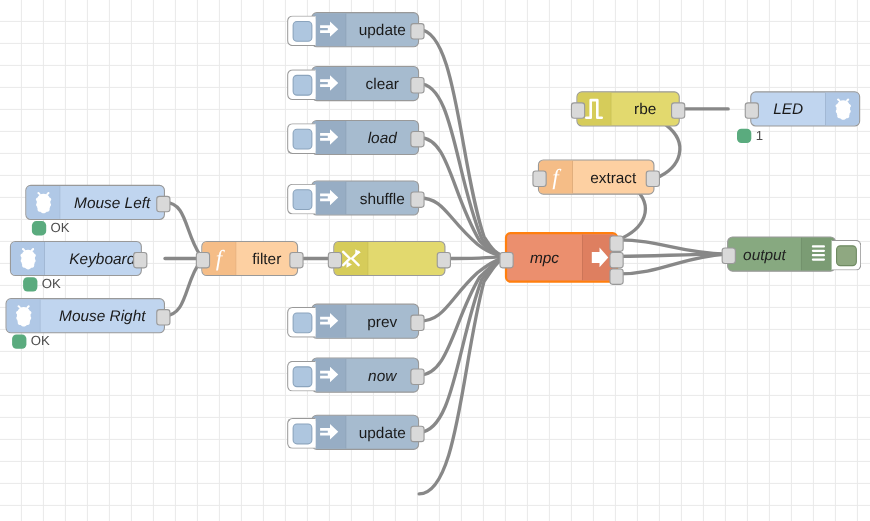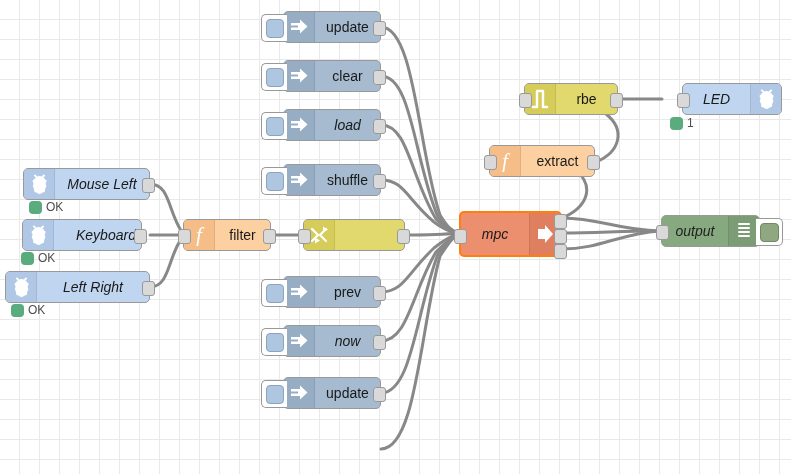--- a/index.html
+++ b/index.html
@@ -196,41 +196,41 @@
       </svg>
     </div>
     <div class="node-label center italic">Mouse Left</div>
     <div class="port out" style="top:9px;"></div>
   </div>
   <div class="status" style="left:29px; top:200px;">
     <span class="dot"></span>
     <span class="txt">OK</span>
   </div>
 
-  <div class="node" style="left:22px; top:219px; width:120px; background:#c0d5ef;gap:12px;">
+  <div class="node" style="left:9px; top:219px; width:120px; background:#c0d5ef;gap:12px;">
     <div class="icon-box left" style="background:#b0c8e6;">
       <svg width="19" height="21" viewBox="0 0 19 21">
         <path fill="#ffffff" d="M4.2 2.2c-.7-.9.3-2.1 1.3-1.5.8.4 1.2 1.2 1.4 1.9.6-.3 1.4-.5 2.6-.5s2 .2 2.6.5c.2-.7.6-1.5 1.4-1.9 1-.6 2 .6 1.3 1.5-.4.5-1 .8-1.5 1 .9.6 1.5 1.4 1.7 2.3.8.2 1.6.8 1.6 1.8 0 .7-.4 1.2-.9 1.5.2.5.2 1.1 0 1.7.4.4.7.9.7 1.6 0 .8-.4 1.4-1 1.8.1.6 0 1.2-.4 1.8.2.5.2 1.2-.2 1.8-.5.8-1.4 1.1-2.3 1-.6.8-1.6 1.4-2.9 1.4s-2.3-.6-2.9-1.4c-.9.1-1.8-.2-2.3-1-.4-.6-.4-1.3-.2-1.8-.4-.6-.5-1.2-.4-1.8-.6-.4-1-1-1-1.8 0-.7.3-1.2.7-1.6-.2-.6-.2-1.2 0-1.7-.5-.3-.9-.8-.9-1.5 0-1 .8-1.6 1.6-1.8.2-.9.8-1.7 1.7-2.3-.5-.2-1.1-.5-1.5-1z"></path>
       </svg>
     </div>
     <div class="node-label center italic">Keyboard</div>
     <div class="port out" style="top:9px;"></div>
   </div>
   <div class="status" style="left:21px; top:251px;">
     <span class="dot"></span>
     <span class="txt">OK</span>
   </div>
 
   <div class="node" style="left:5px; top:271px; width:145px; background:#c0d5ef;">
     <div class="icon-box left" style="background:#b0c8e6;">
       <svg width="19" height="21" viewBox="0 0 19 21">
         <path fill="#ffffff" d="M4.2 2.2c-.7-.9.3-2.1 1.3-1.5.8.4 1.2 1.2 1.4 1.9.6-.3 1.4-.5 2.6-.5s2 .2 2.6.5c.2-.7.6-1.5 1.4-1.9 1-.6 2 .6 1.3 1.5-.4.5-1 .8-1.5 1 .9.6 1.5 1.4 1.7 2.3.8.2 1.6.8 1.6 1.8 0 .7-.4 1.2-.9 1.5.2.5.2 1.1 0 1.7.4.4.7.9.7 1.6 0 .8-.4 1.4-1 1.8.1.6 0 1.2-.4 1.8.2.5.2 1.2-.2 1.8-.5.8-1.4 1.1-2.3 1-.6.8-1.6 1.4-2.9 1.4s-2.3-.6-2.9-1.4c-.9.1-1.8-.2-2.3-1-.4-.6-.4-1.3-.2-1.8-.4-.6-.5-1.2-.4-1.8-.6-.4-1-1-1-1.8 0-.7.3-1.2.7-1.6-.2-.6-.2-1.2 0-1.7-.5-.3-.9-.8-.9-1.5 0-1 .8-1.6 1.6-1.8.2-.9.8-1.7 1.7-2.3-.5-.2-1.1-.5-1.5-1z"></path>
       </svg>
     </div>
-    <div class="node-label center italic">Left Right</div>
+    <div class="node-label center italic">Mouse Right</div>
     <div class="port out" style="top:9px;"></div>
   </div>
   <div class="status" style="left:11px; top:303px;">
     <span class="dot"></span>
     <span class="txt">OK</span>
   </div>
 
   <div class="node" style="left:183px; top:219px; width:88px; background:#fdd0a2;">
     <div class="icon-box left" style="background:#f5bd87;">
       <svg width="16" height="22" viewBox="0 0 16 22">

